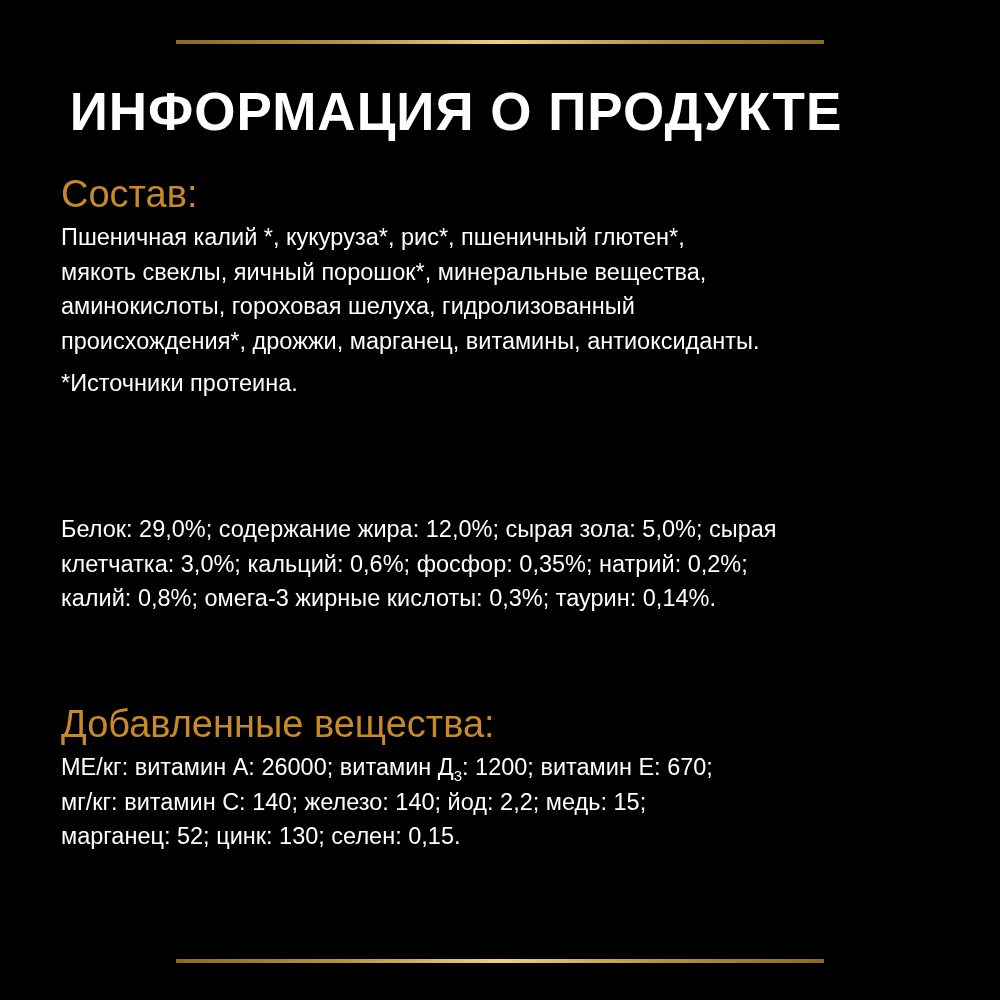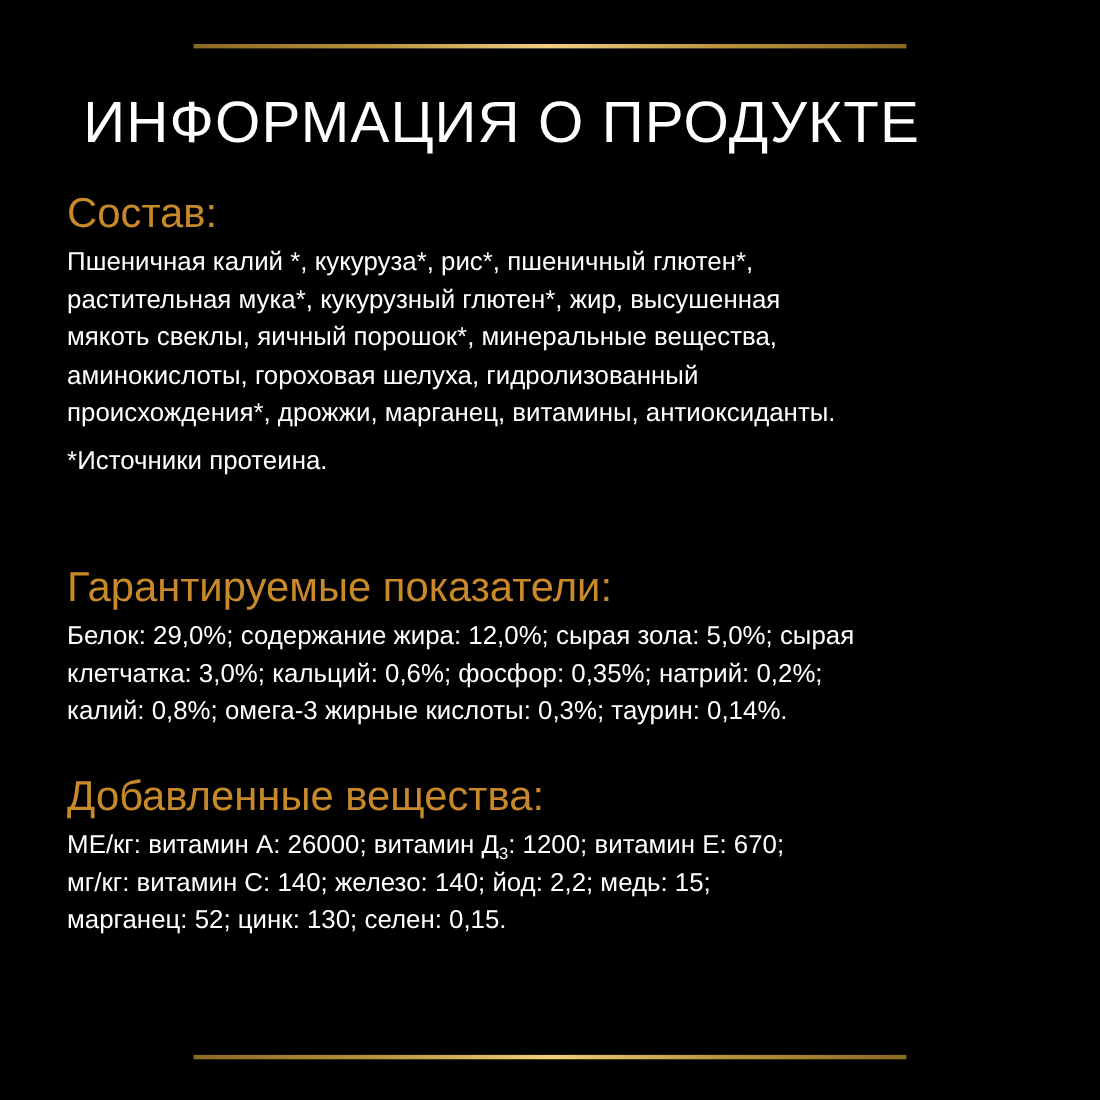--- a/index.html
+++ b/index.html
@@ -26,21 +26,21 @@
     .rule-bottom { top: 959px; }
 
     .page-title {
       position: absolute;
       top: 80px;
       left: 0;
       width: 912px;
       text-align: center;
       font-size: 53px;
       letter-spacing: 1px;
-      font-weight: normal;
+      font-weight: bold;
       color: #ffffff;
       margin: 0;
       line-height: 64px;
     }
     .content {
       position: absolute;
       left: 61px;
       top: 172px;
       width: 900px;
     }
@@ -74,30 +74,28 @@
 <div class="gold-rule rule-top"></div>
 
 <h1 class="page-title">ИНФОРМАЦИЯ О ПРОДУКТЕ</h1>
 
 <div class="content">
 
   <div class="sec-1">
     <h2 class="section-heading">Состав:</h2>
     <div>
       <p class="body-text">Пшеничная калий *, кукуруза*, рис*, пшеничный глютен*,</p>
-      <p class="body-text">растительная мука*, кукурузный глютен*, жир, высушенная</p>
       <p class="body-text">мякоть свеклы, яичный порошок*, минеральные вещества,</p>
       <p class="body-text">аминокислоты, гороховая шелуха, гидролизованный</p>
       <p class="body-text">происхождения*, дрожжи, марганец, витамины, антиоксиданты.</p>
     </div>
     <p class="footnote">*Источники протеина.</p>
   </div>
 
   <div class="sec-2">
-    <h2 class="section-heading">Гарантируемые показатели:</h2>
     <div>
       <p class="body-text">Белок: 29,0%; содержание жира: 12,0%; сырая зола: 5,0%; сырая</p>
       <p class="body-text">клетчатка: 3,0%; кальций: 0,6%; фосфор: 0,35%; натрий: 0,2%;</p>
       <p class="body-text">калий: 0,8%; омега-3 жирные кислоты: 0,3%; таурин: 0,14%.</p>
     </div>
   </div>
 
   <div class="sec-3">
     <h2 class="section-heading">Добавленные вещества:</h2>
     <div>

